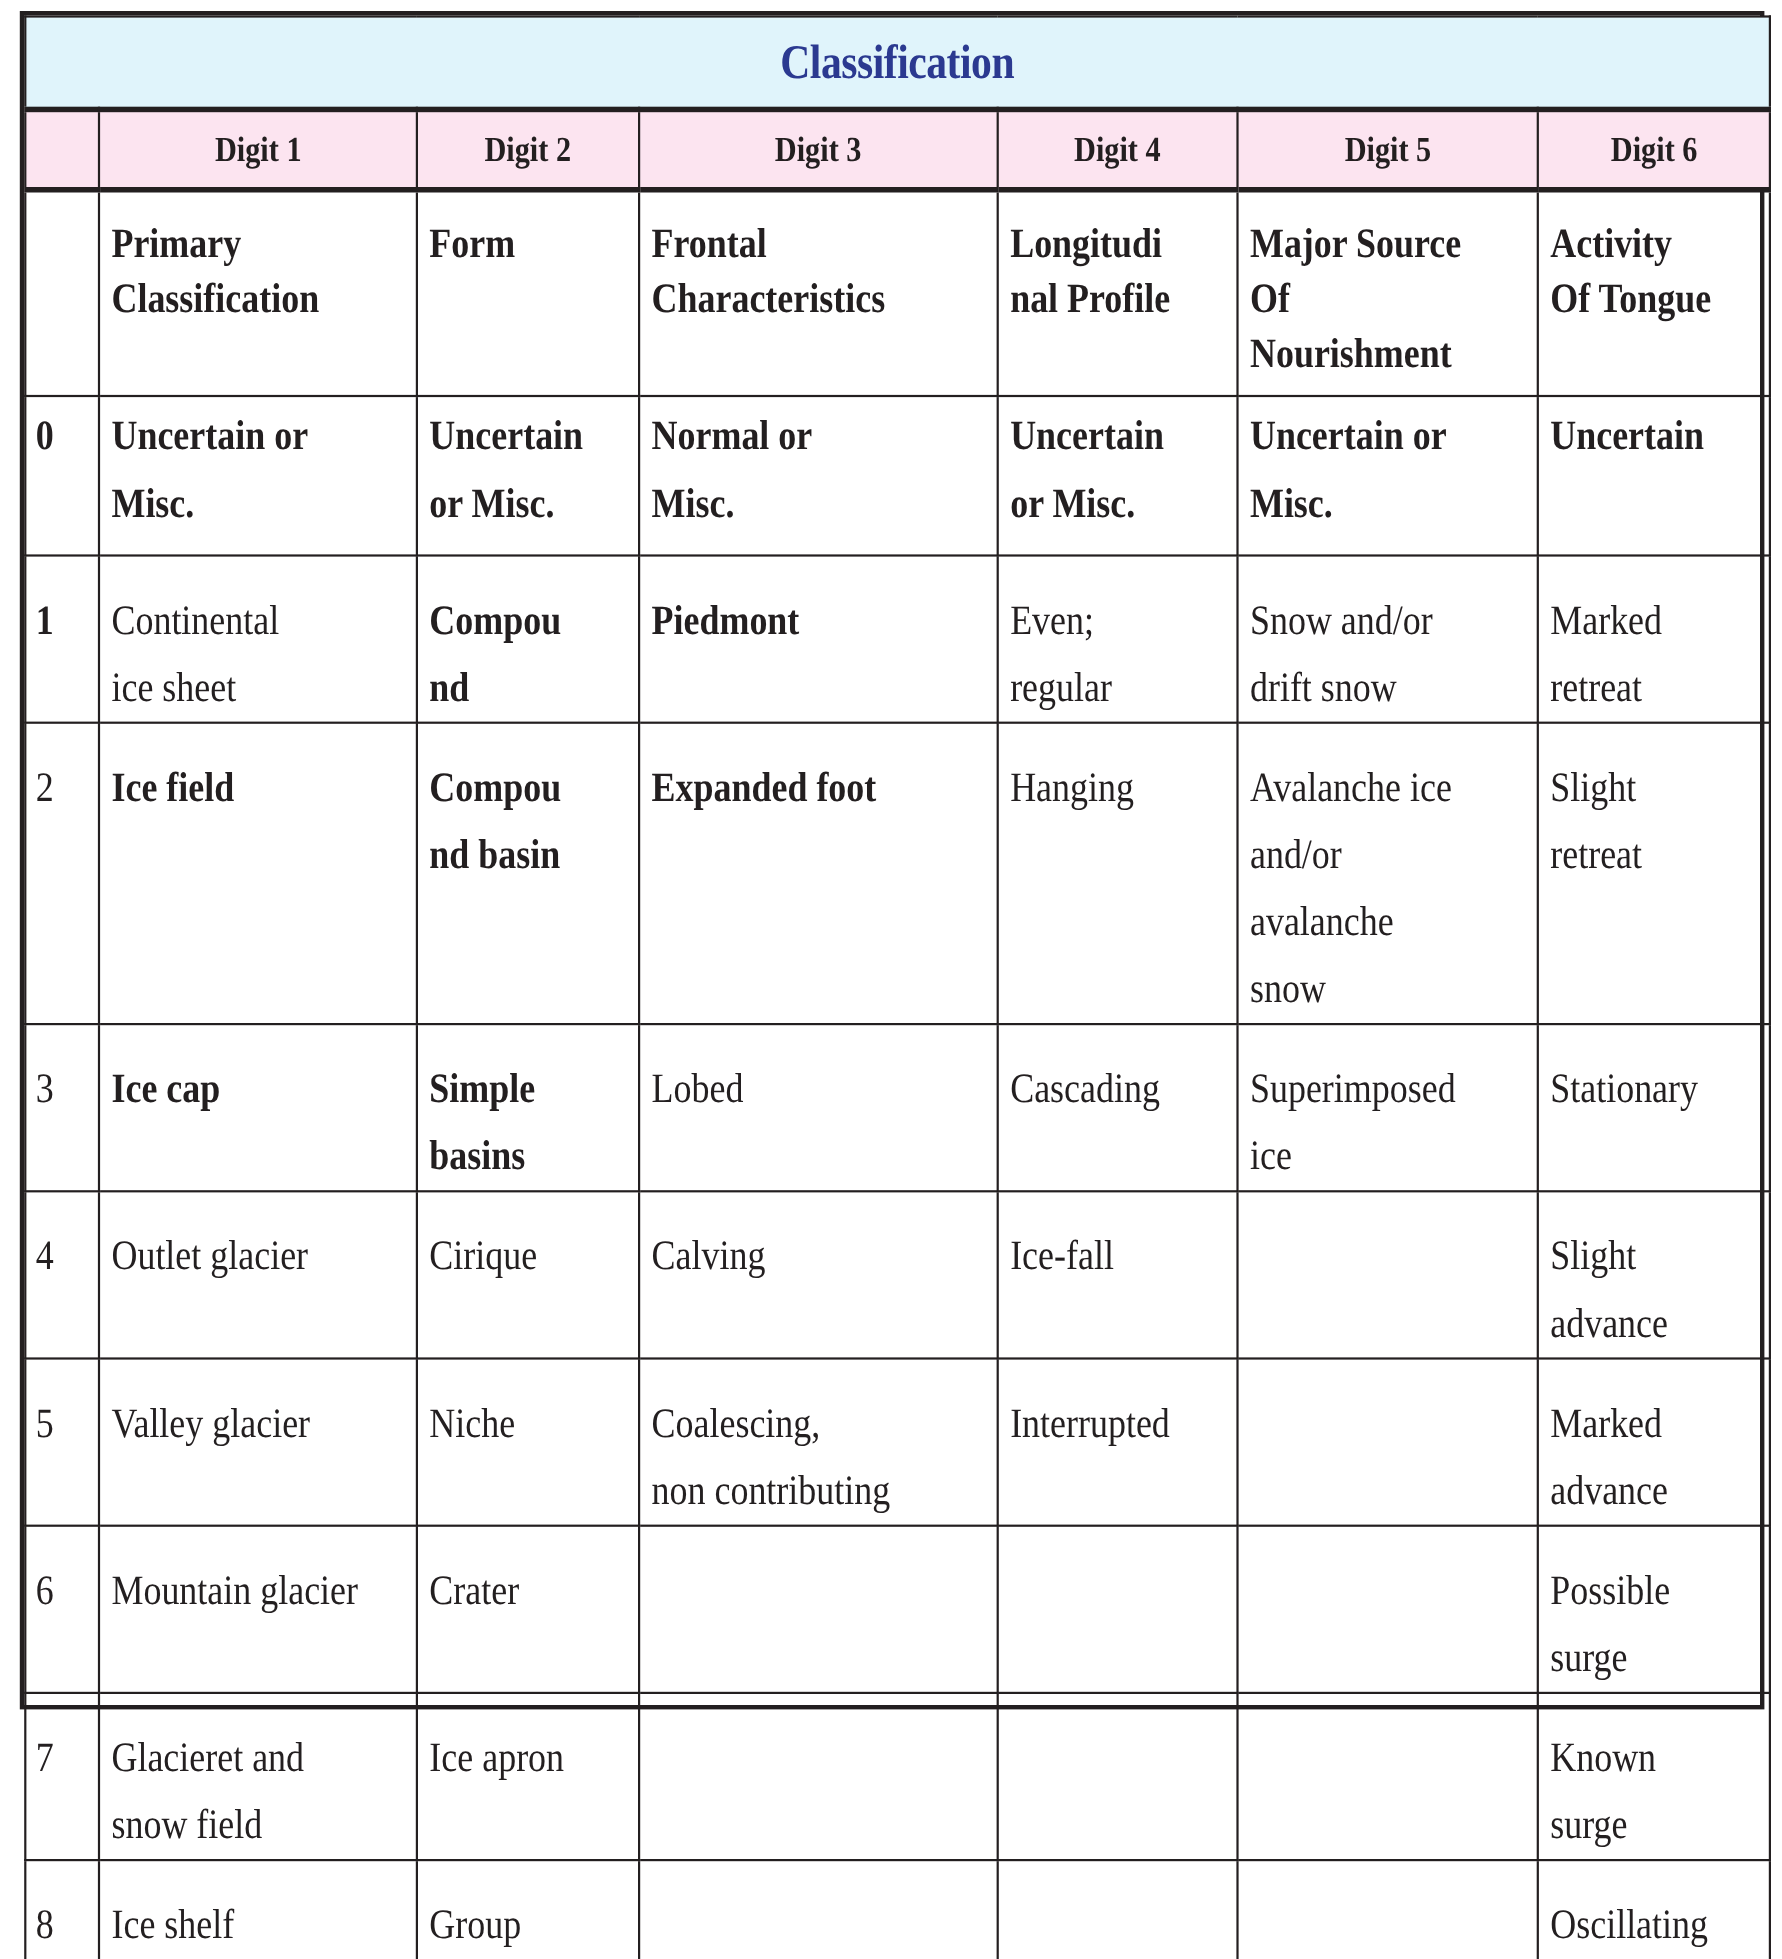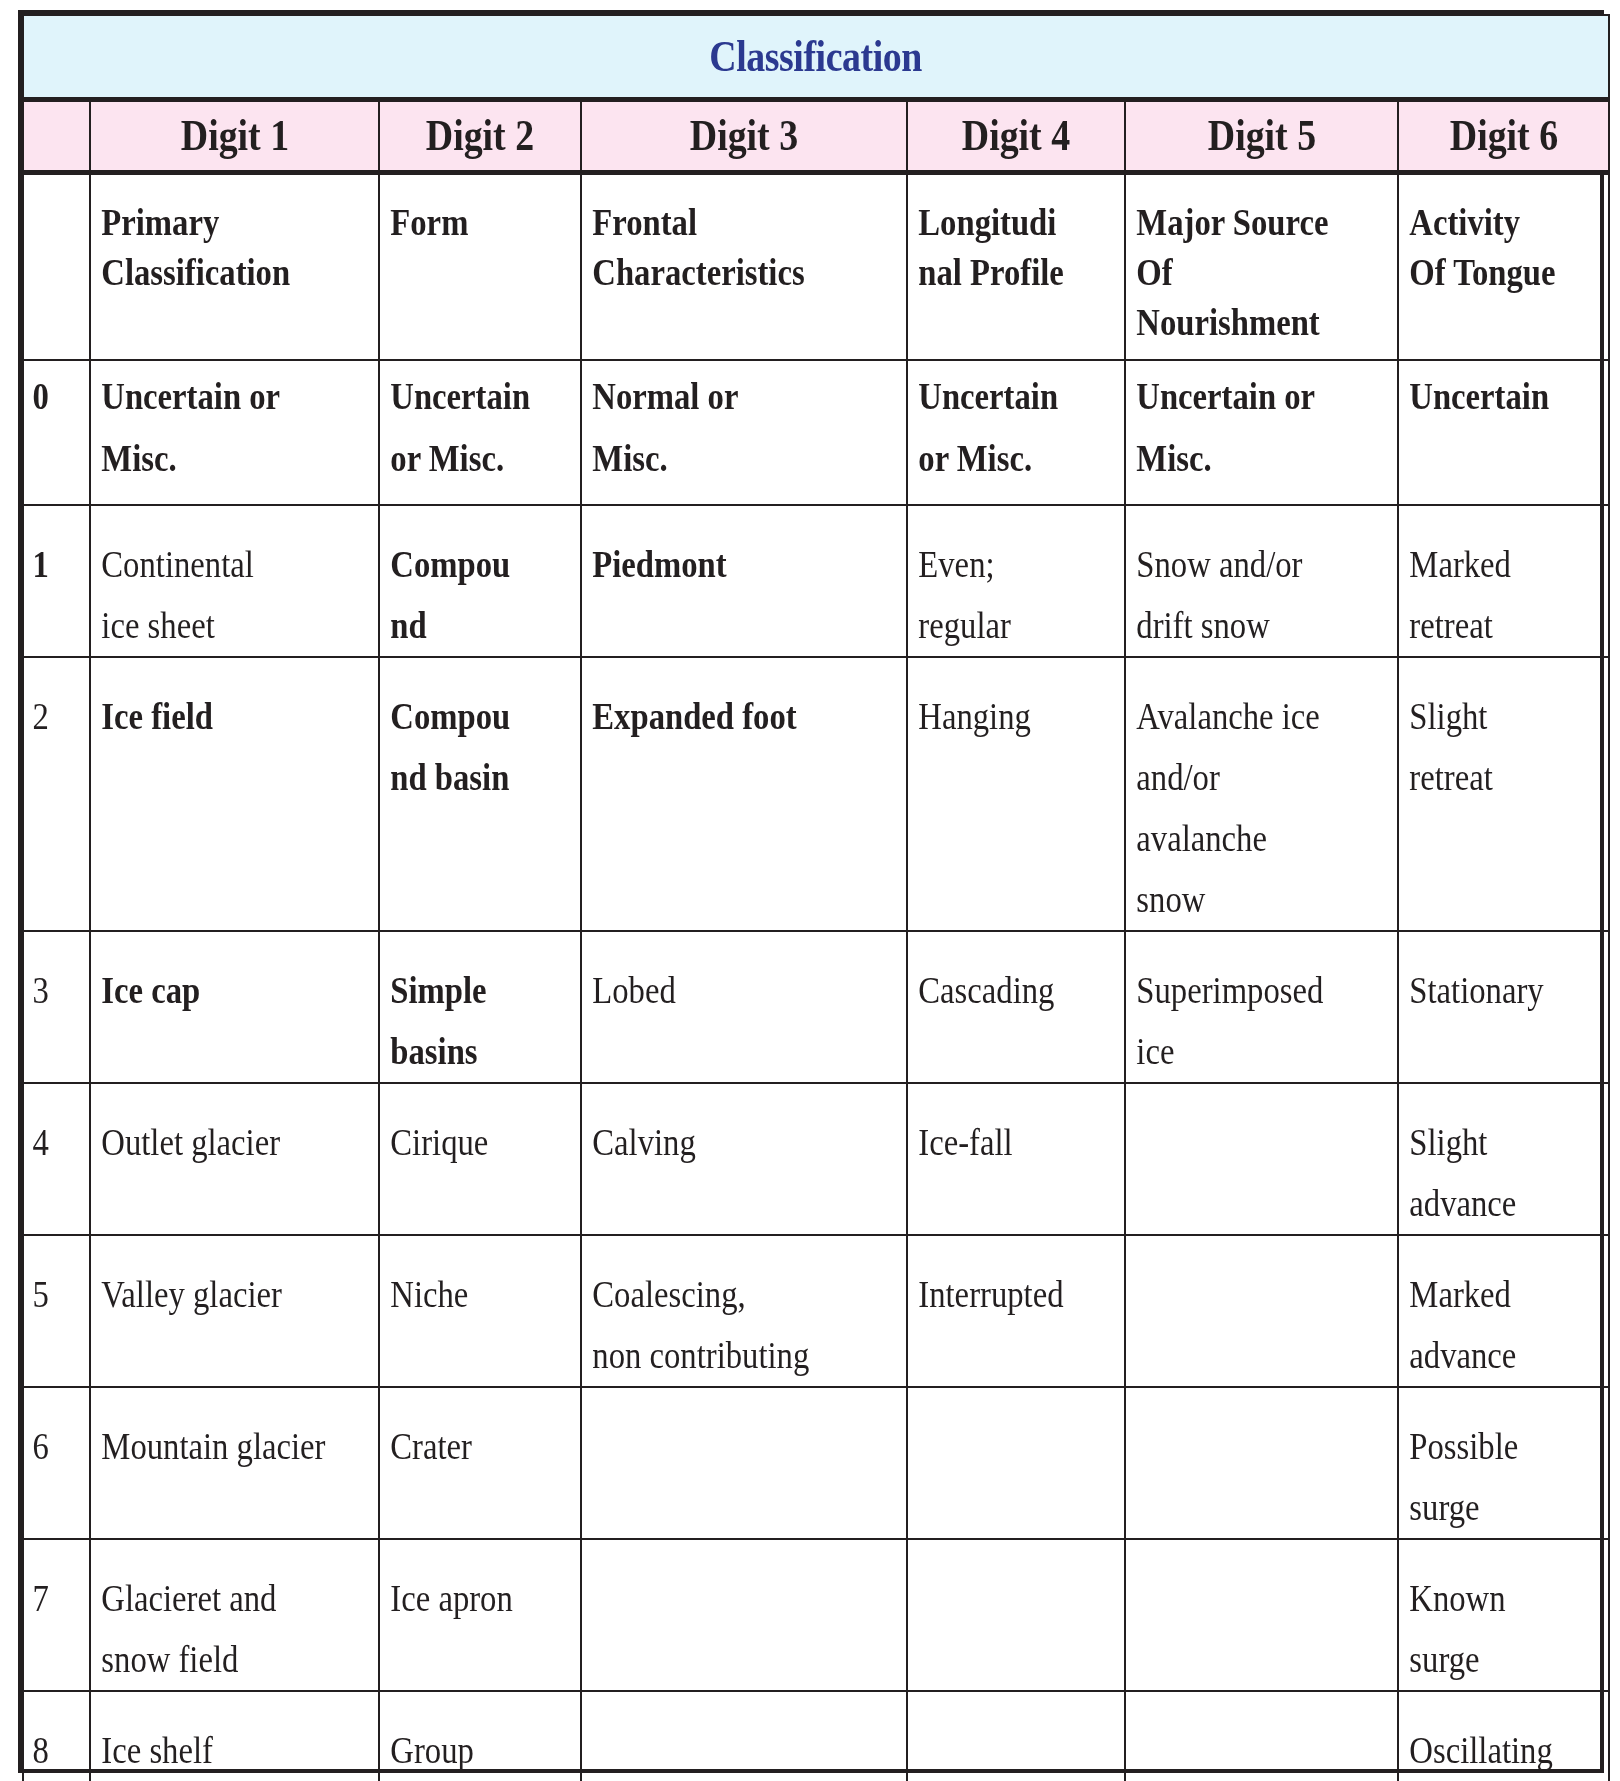--- a/index.html
+++ b/index.html
@@ -13,21 +13,21 @@
       position: relative;
       overflow: hidden;
       font-family: "Liberation Serif", "DejaVu Serif", serif;
       color: #231f20;
     }
     .table-wrap {
       position: absolute;
       left: 18px;
       top: 10px;
       width: 1586px;
-      height: 1763px;
+      height: 1544px;
       box-sizing: border-box;
       border: 4px solid #231f20;
     }
     table {
       border-collapse: collapse;
       width: 100%;
       height: 100%;
       table-layout: fixed;
     }
     td, th {
@@ -43,21 +43,21 @@
       font-weight: bold;
       text-align: center;
       vertical-align: middle;
       height: 84px;
       border-bottom: 5px solid #231f20;
       letter-spacing: -0.5px;
       transform-origin: center;
     }
     .digit-row th {
       background: #fce4f0;
-      font-size: 44px;
+      font-size: 32px;
       font-weight: bold;
       text-align: center;
       vertical-align: middle;
       height: 73px;
       border-bottom: 5px solid #231f20;
     }
     .cell-text {
       display: block;
       padding: 28px 12px 0 12px;
       font-size: 38px;

